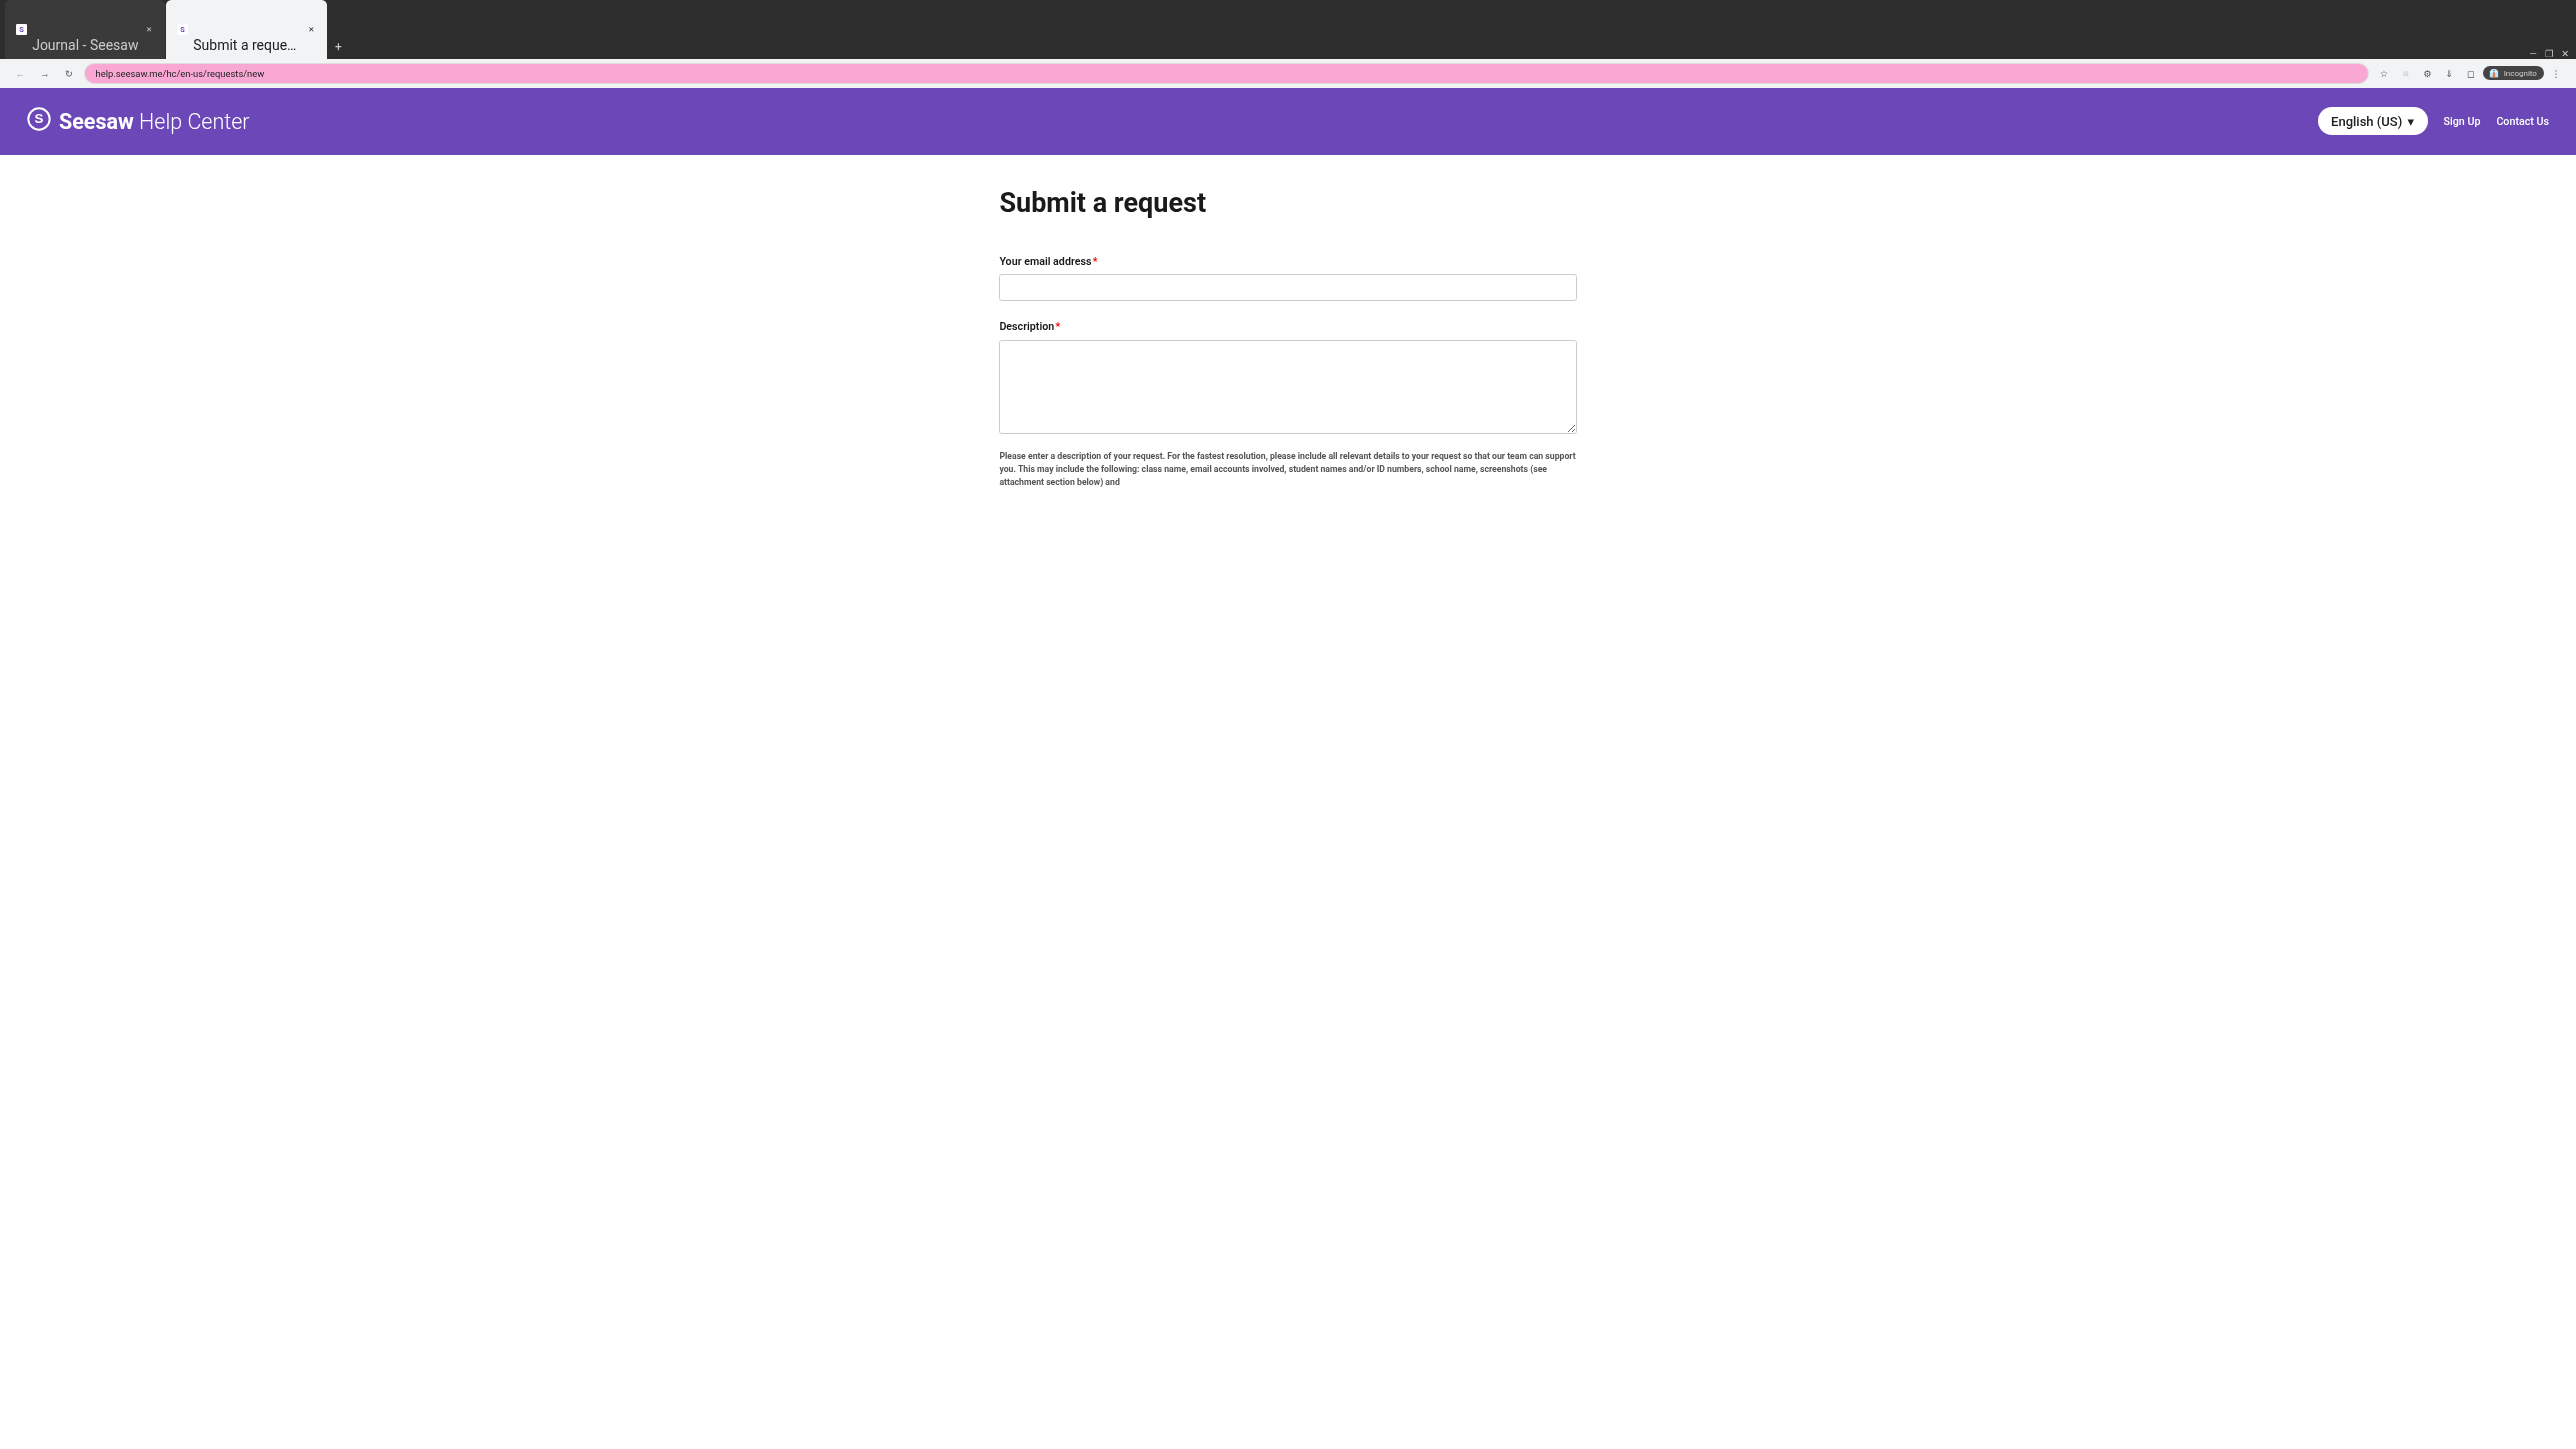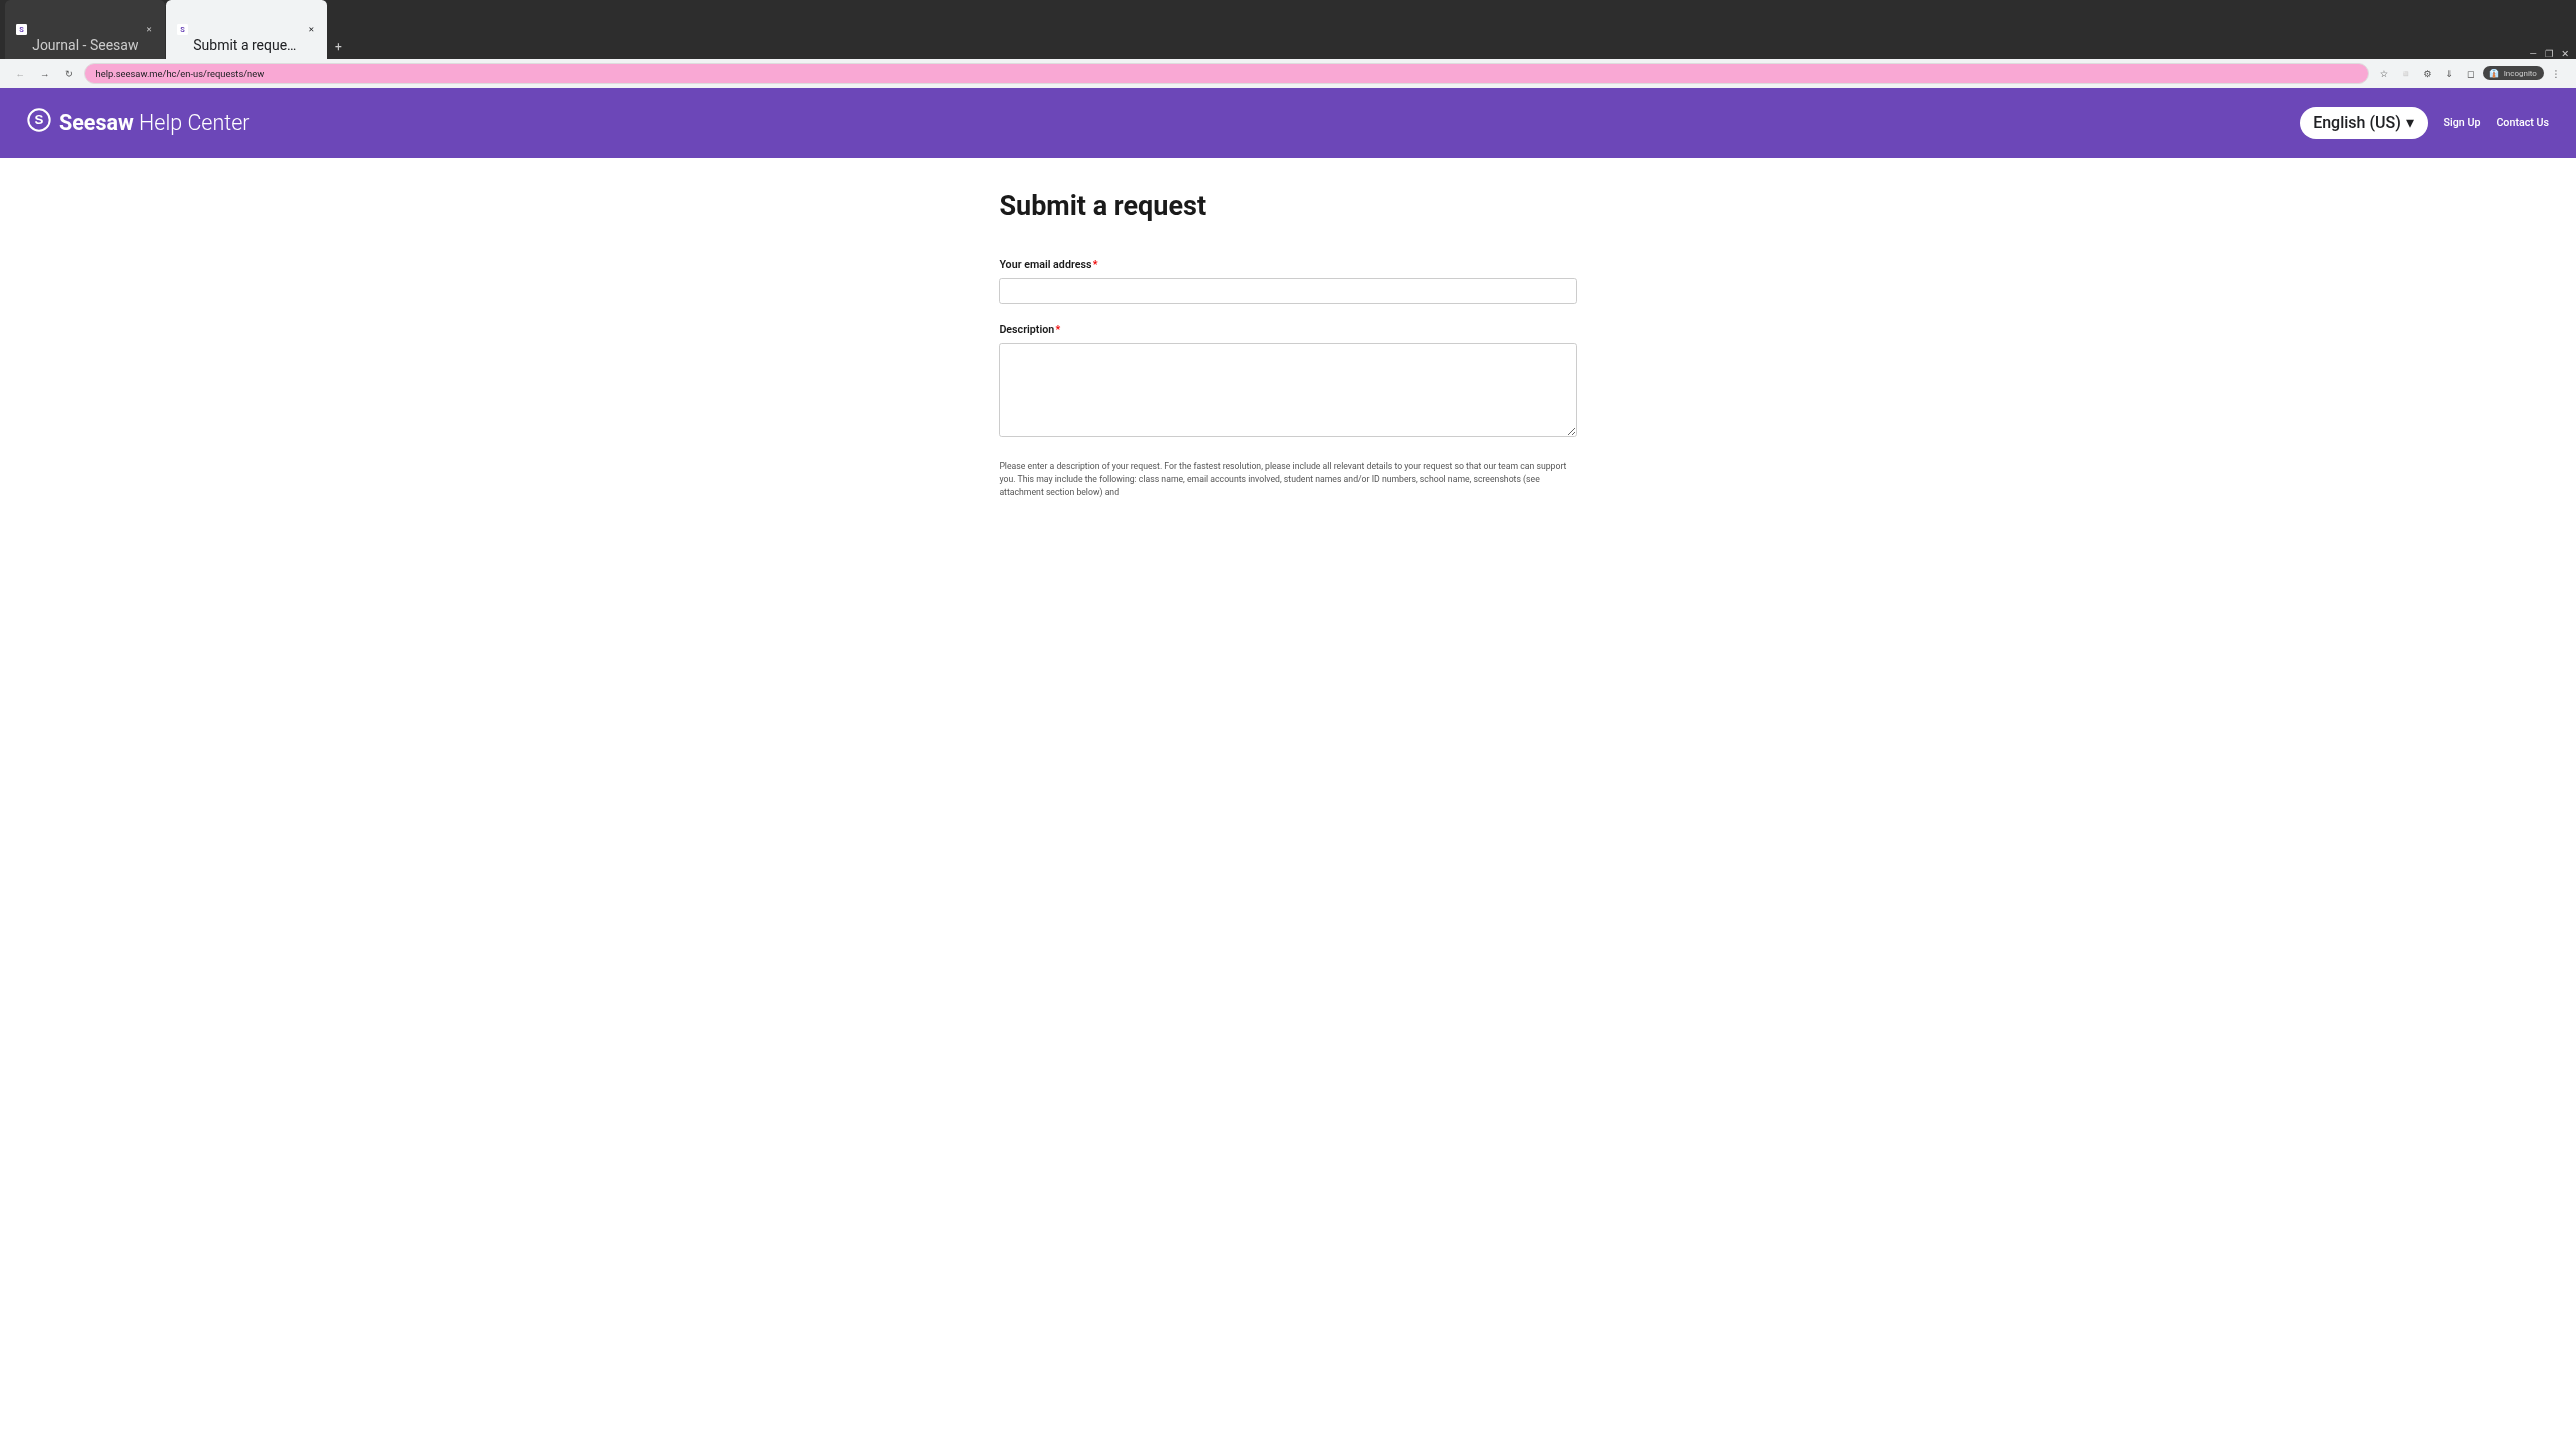--- a/index.html
+++ b/index.html
@@ -228,21 +228,21 @@
       align-items: center;
       gap: 16px;
     }
 
     .lang-selector {
       background: #fff;
       color: #202124;
       border: none;
       border-radius: 16px;
       padding: 6.7px 13.4px;
-      font-size: 16px;
+      font-size: 13px;
       font-weight: 500;
       display: flex;
       align-items: center;
       gap: 5.4px;
       cursor: pointer;
     }
 
     .signup-link {
       color: #fff;
       font-size: 10.7px;
@@ -310,22 +310,23 @@
       color: #202124;
       outline: none;
       background: #fff;
       min-height: 94px;
       resize: vertical;
     }
 
     .field-hint {
       font-size: 8.7px;
       color: #555;
-      margin-top: 20px;
+      margin-top: 13px;
       line-height: 1.5;
+      font-weight: bold;
     }
   </style>
 </head>
 <body>
 
 <div class="browser-chrome">
 
   <div class="tab-bar">
 
     <div class="tab">

